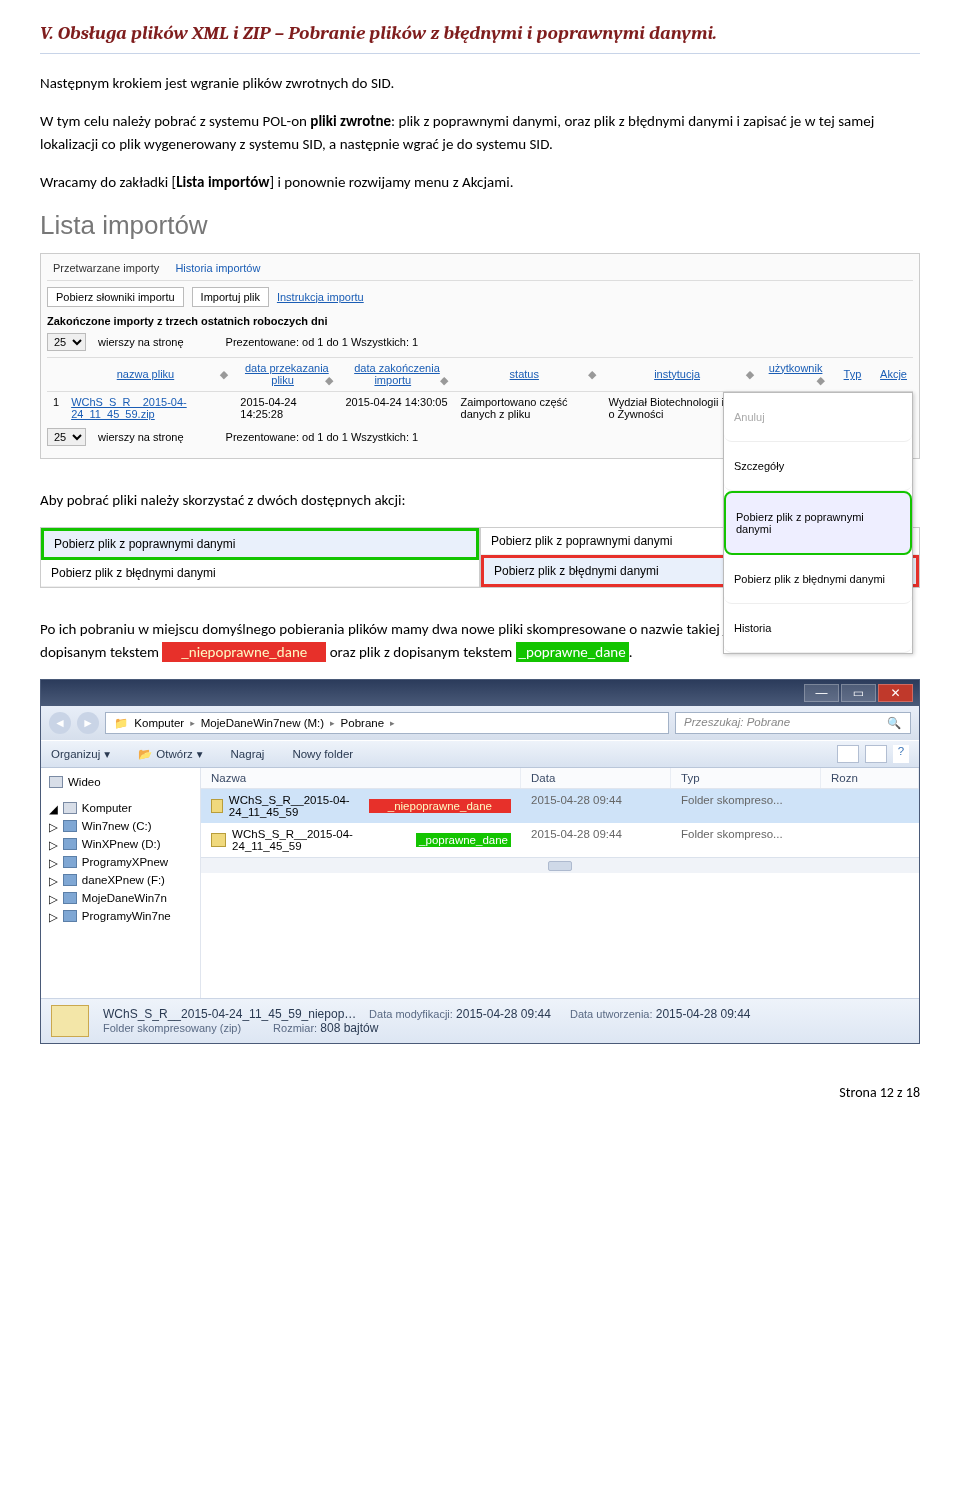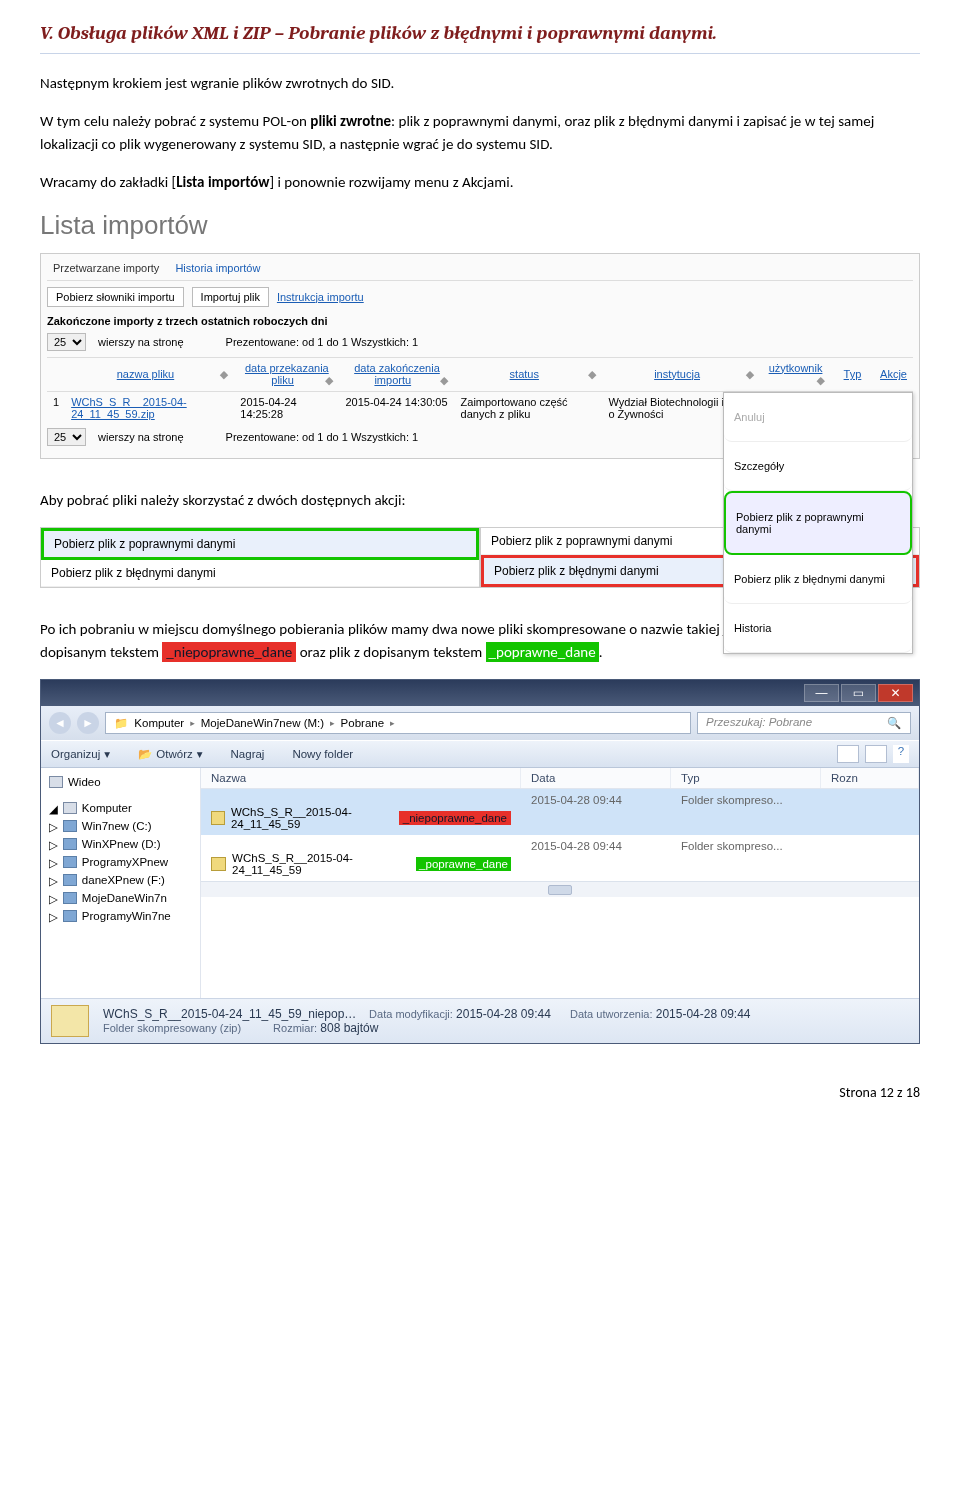--- a/index.html
+++ b/index.html
@@ -21,21 +21,21 @@
     padding-bottom: 6px;
     margin-bottom: 18px;
   }
   .body-text {
     font-size: 15px;
     line-height: 1.5;
     margin-bottom: 16px;
     font-family: Calibri, Arial, sans-serif;
   }
   .bold { font-weight: bold; }
-  .hl-red { background: #e7302a; color: #0f172a; padding: 1px 4px; }
+  .hl-red { background: #e7302a; color: #fef9c3; padding: 1px 19px; }
   .hl-green { background: #13c400; color: #fff; padding: 1px 3px; }
 
   
   .shot1 { border: 0; margin: 8px 0 30px 0; font-family: Arial, sans-serif; font-size: 11px; }
   .shot1-title { font-size: 26px; color: #777; font-weight: 300; margin-bottom: 12px; }
   .shot1-panel { border: 1px solid #ccc; background: #fafafa; padding: 6px; position: relative; }
   .shot1-tabs { display: flex; gap: 16px; padding: 2px 6px 6px 6px; border-bottom: 1px solid #ddd; margin-bottom: 6px; }
   .shot1-tab { font-size: 11px; color: #333; }
   .shot1-tab.active { color: #1a5db5; }
   .shot1-toolbar { display: flex; gap: 8px; margin-bottom: 8px; align-items: center; }
@@ -75,21 +75,21 @@
   }
   .shot3-winbtn { width: 35px; height: 18px; color: #fff; text-align: center; font-size: 12px; margin-left: 2px; background: rgba(255,255,255,0.15); border: 1px solid rgba(255,255,255,0.25); line-height: 16px; }
   .shot3-winbtn.close { background: #c0392b; }
   .shot3-addrbar {
     background: linear-gradient(to bottom, #e8eef8, #d6dfec);
     padding: 6px 8px; display: flex; align-items: center; gap: 6px;
   }
   .shot3-navarrow { width: 22px; height: 22px; border-radius: 50%; background: #c9d4e6; color: #fff; text-align: center; line-height: 22px; font-size: 12px; }
   .shot3-addrfield { flex: 1; background: #fff; border: 1px solid #a3b2c7; padding: 3px 8px; display: flex; align-items: center; gap: 6px; }
   .shot3-addrfield .sep { color: #777; font-size: 9px; }
-  .shot3-search { width: 214px; background: #fff; border: 1px solid #a3b2c7; padding: 3px 8px; color: #888; font-style: italic; }
+  .shot3-search { width: 236px; background: #fff; border: 1px solid #a3b2c7; padding: 3px 8px; color: #888; font-style: italic; }
   .shot3-cmdbar {
     background: linear-gradient(to bottom, #eef3fa, #d8e2f0);
     padding: 4px 10px; display: flex; align-items: center; gap: 28px;
     border-top: 1px solid #fff; border-bottom: 1px solid #b9c6d9;
   }
   .shot3-cmdbtn { display: flex; align-items: center; gap: 4px; color: #2a3a52; }
   .shot3-viewbtns { margin-left: auto; display: flex; gap: 6px; align-items: center; }
   .shot3-viewbtns span { width: 22px; height: 18px; border: 1px solid #b2bed2; background: #fff; display: inline-block; }
   .shot3-body { display: flex; background: #fff; height: 230px; }
   .shot3-tree { width: 160px; border-right: 1px solid #e0e5ee; padding: 6px 4px; overflow: hidden; }
@@ -99,21 +99,21 @@
   .shot3-files { flex: 1; }
   .shot3-cols { display: flex; border-bottom: 1px solid #e0e5ee; background: #fafbfd; }
   .shot3-col { padding: 4px 10px; font-size: 11.5px; color: #3a4a66; border-right: 1px solid #e9edf4; }
   .shot3-col.c-name { width: 320px; }
   .shot3-col.c-date { width: 150px; }
   .shot3-col.c-type { width: 150px; }
   .shot3-col.c-size { flex: 1; }
   .shot3-filerow { display: flex; padding: 2px 0; }
   .shot3-filerow.sel { background: #cfe3f8; }
   .shot3-cell { padding: 3px 10px; font-size: 11.5px; }
-  .shot3-cell.c-name { width: 320px; display: flex; align-items: center; gap: 6px; margin-top: 12px; }
+  .shot3-cell.c-name { width: 320px; display: flex; align-items: center; gap: 6px; }
   .shot3-cell.c-date { width: 150px; color: #666; }
   .shot3-cell.c-type { width: 150px; color: #666; }
   .shot3-zipicon { width: 16px; height: 14px; background: #f0d97d; border: 1px solid #b89d3a; }
   .shot3-scrollstrip { height: 16px; background: #f0f3f8; border-top: 1px solid #dbe2ec; display:flex; align-items:center; justify-content:center; }
   .shot3-scrollthumb { width: 24px; height: 10px; background: #cfd9e8; border: 1px solid #aebacf; border-radius: 2px;}
   .shot3-status {
     background: linear-gradient(to bottom, #eef3fa, #dde6f3);
     border-top: 1px solid #cbd5e5; padding: 6px 10px;
     display: flex; align-items: center; gap: 14px;
   }

